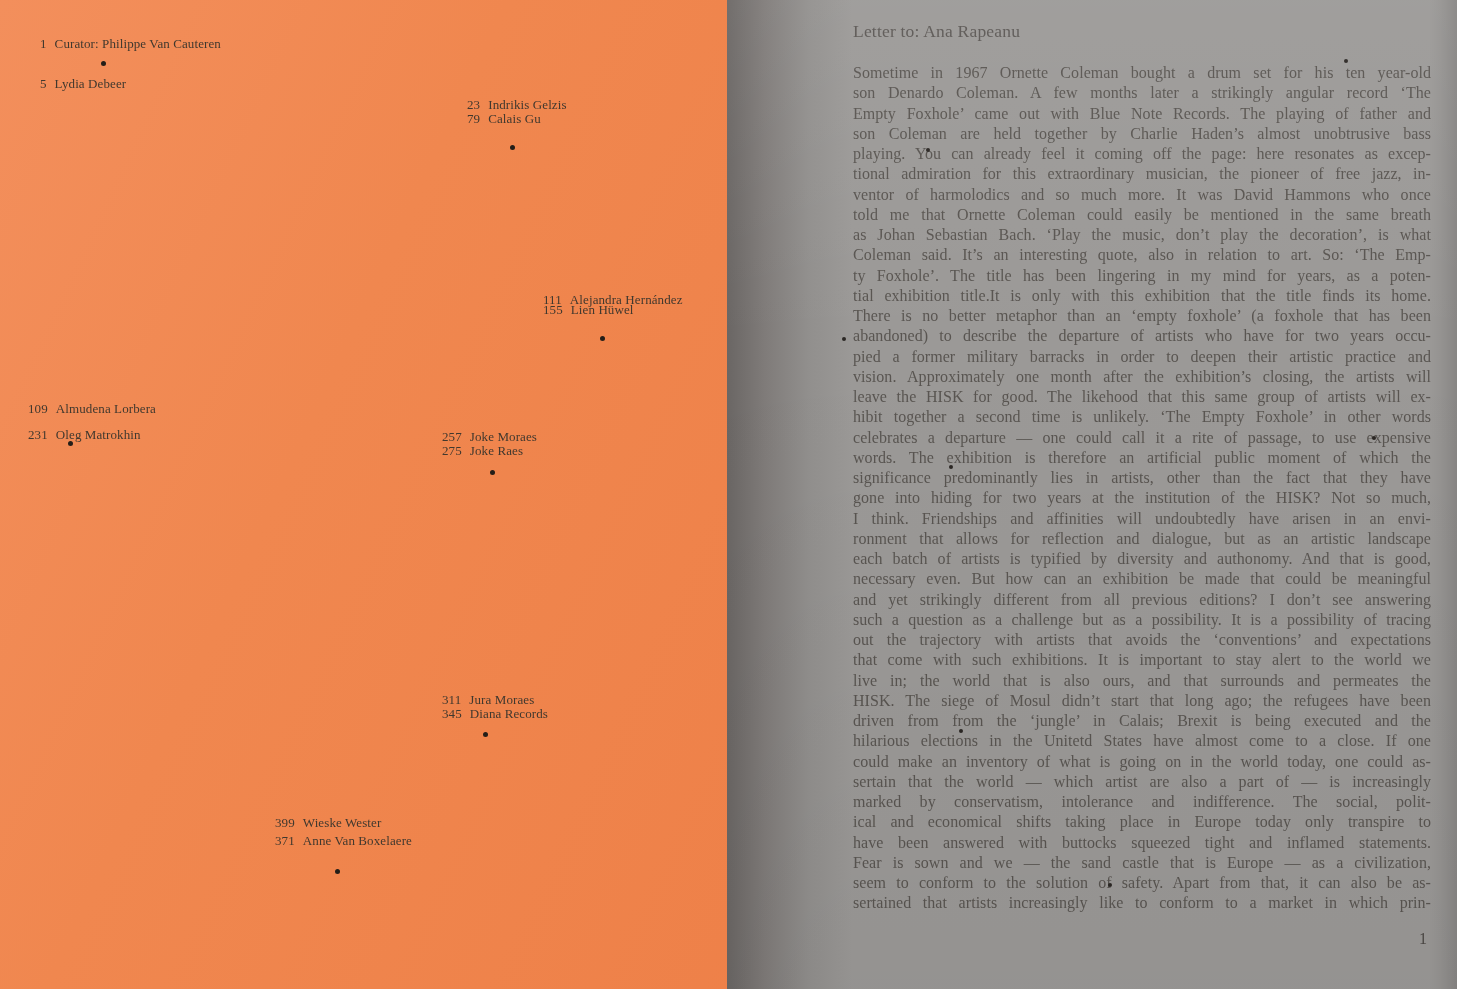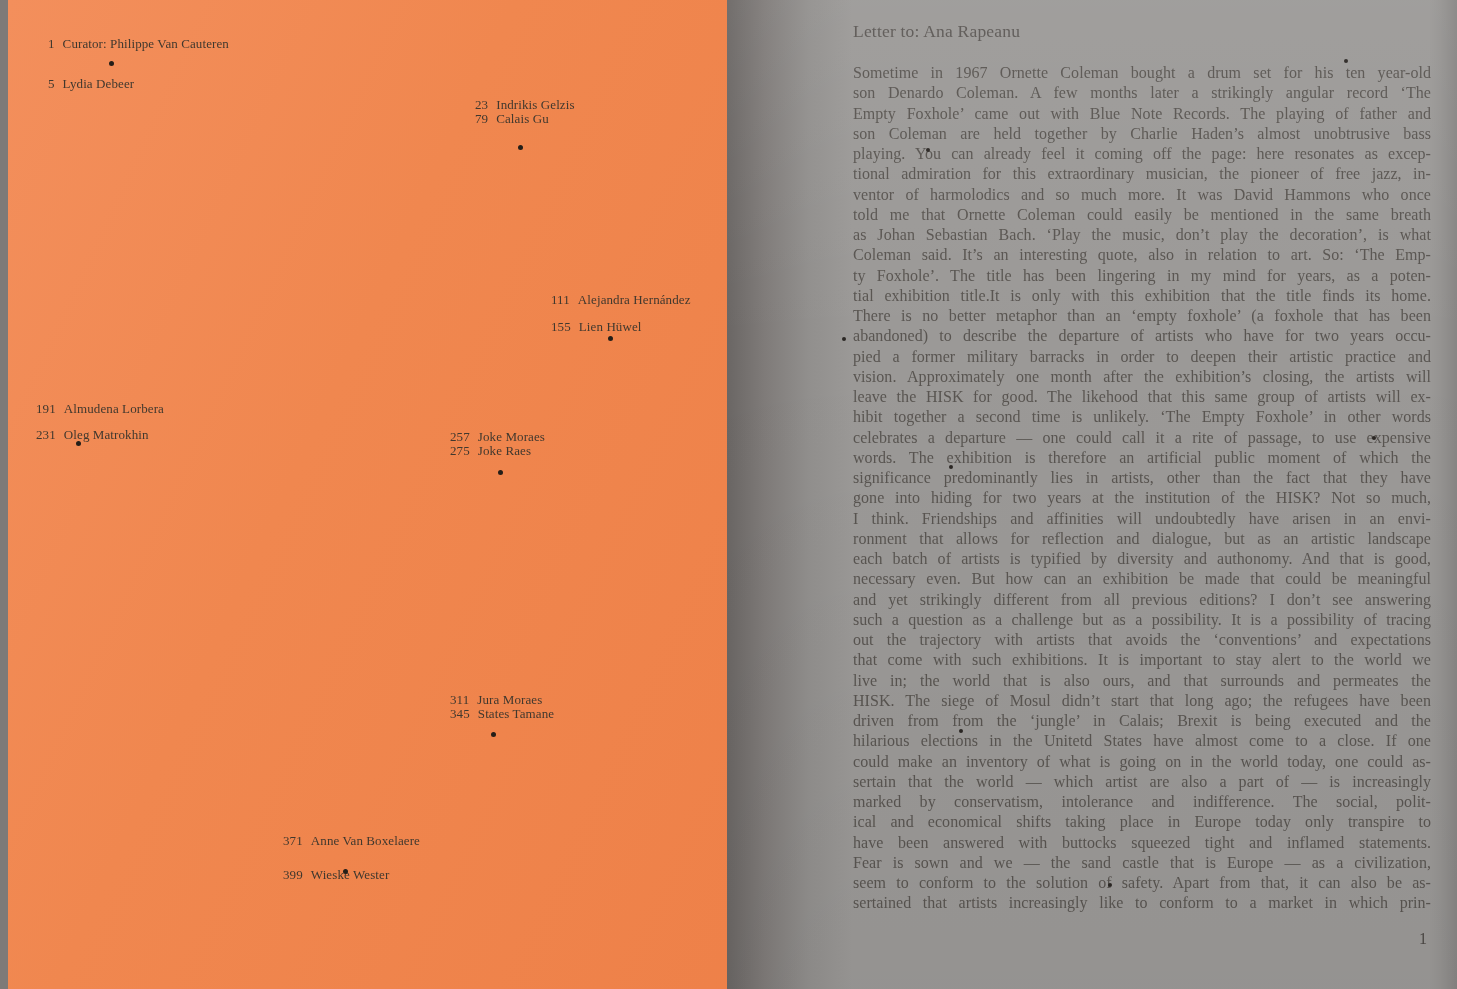--- a/index.html
+++ b/index.html
@@ -5,21 +5,20 @@
   html,body{margin:0;padding:0;}
   body{
     width:1457px;height:989px;position:relative;overflow:hidden;
     background:#7d7a78;
     font-family:"Liberation Serif", serif;
   }
   
   .page-left{
     position:absolute;left:0;top:0;width:808px;height:989px;
     background:linear-gradient(115deg,#f38f5c 0%,#f0874f 40%,#ee8048 100%);
-    margin-left:8px;
   }
   .page-left-edge-shade{
     position:absolute;right:0;top:0;width:48px;height:100%;
     background:linear-gradient(to right,rgba(110,55,25,0) 0%,rgba(110,55,25,0.10) 55%,rgba(90,45,25,0.28) 92%,rgba(150,120,100,0.45) 100%);
   }
   .toc-row{
     position:absolute;font-size:13px;line-height:14px;color:#40382e;
     letter-spacing:0.1px;white-space:nowrap;
   }
   .toc-num{display:inline-block;}
@@ -80,53 +79,53 @@
     <span class="toc-num">23</span><span class="toc-name">Indrikis Gelzis</span>
   </div>
   <div class="toc-row" style="left:467px;top:112px">
     <span class="toc-num">79</span><span class="toc-name">Calais Gu</span>
   </div>
   <div class="dot" style="left:510px;top:145px"></div>
 
   <div class="toc-row" style="left:543px;top:293px">
     <span class="toc-num">111</span><span class="toc-name">Alejandra Hernández</span>
   </div>
-  <div class="toc-row" style="left:543px;top:320px">
+  <div class="toc-row" style="left:543px;top:303px">
     <span class="toc-num">155</span><span class="toc-name">Lien Hüwel</span>
   </div>
   <div class="dot" style="left:600px;top:336px"></div>
 
   <div class="toc-row" style="left:28px;top:402px">
-    <span class="toc-num">191</span><span class="toc-name">Almudena Lorbera</span>
+    <span class="toc-num">109</span><span class="toc-name">Almudena Lorbera</span>
   </div>
   <div class="toc-row" style="left:28px;top:428px">
     <span class="toc-num">231</span><span class="toc-name">Oleg Matrokhin</span>
   </div>
   <div class="dot" style="left:68px;top:441px"></div>
 
   <div class="toc-row" style="left:442px;top:430px">
     <span class="toc-num">257</span><span class="toc-name">Joke Moraes</span>
   </div>
   <div class="toc-row" style="left:442px;top:444px">
     <span class="toc-num">275</span><span class="toc-name">Joke Raes</span>
   </div>
   <div class="dot" style="left:490px;top:470px"></div>
 
   <div class="toc-row" style="left:442px;top:693px">
     <span class="toc-num">311</span><span class="toc-name">Jura Moraes</span>
   </div>
   <div class="toc-row" style="left:442px;top:707px">
-    <span class="toc-num">345</span><span class="toc-name">States Tamane</span>
+    <span class="toc-num">345</span><span class="toc-name">Diana Records</span>
   </div>
   <div class="dot" style="left:483px;top:732px"></div>
 
   <div class="toc-row" style="left:275px;top:834px">
     <span class="toc-num">371</span><span class="toc-name">Anne Van Boxelaere</span>
   </div>
-  <div class="toc-row" style="left:275px;top:868px">
+  <div class="toc-row" style="left:275px;top:816px">
     <span class="toc-num">399</span><span class="toc-name">Wieske Wester</span>
   </div>
   <div class="dot" style="left:335px;top:869px"></div>
 
   <div class="page-left-edge-shade"></div>
 </div>
 
 <div class="page-right">
   <div class="gutter-shade"></div>
   <div class="fore-edge-shade"></div>

